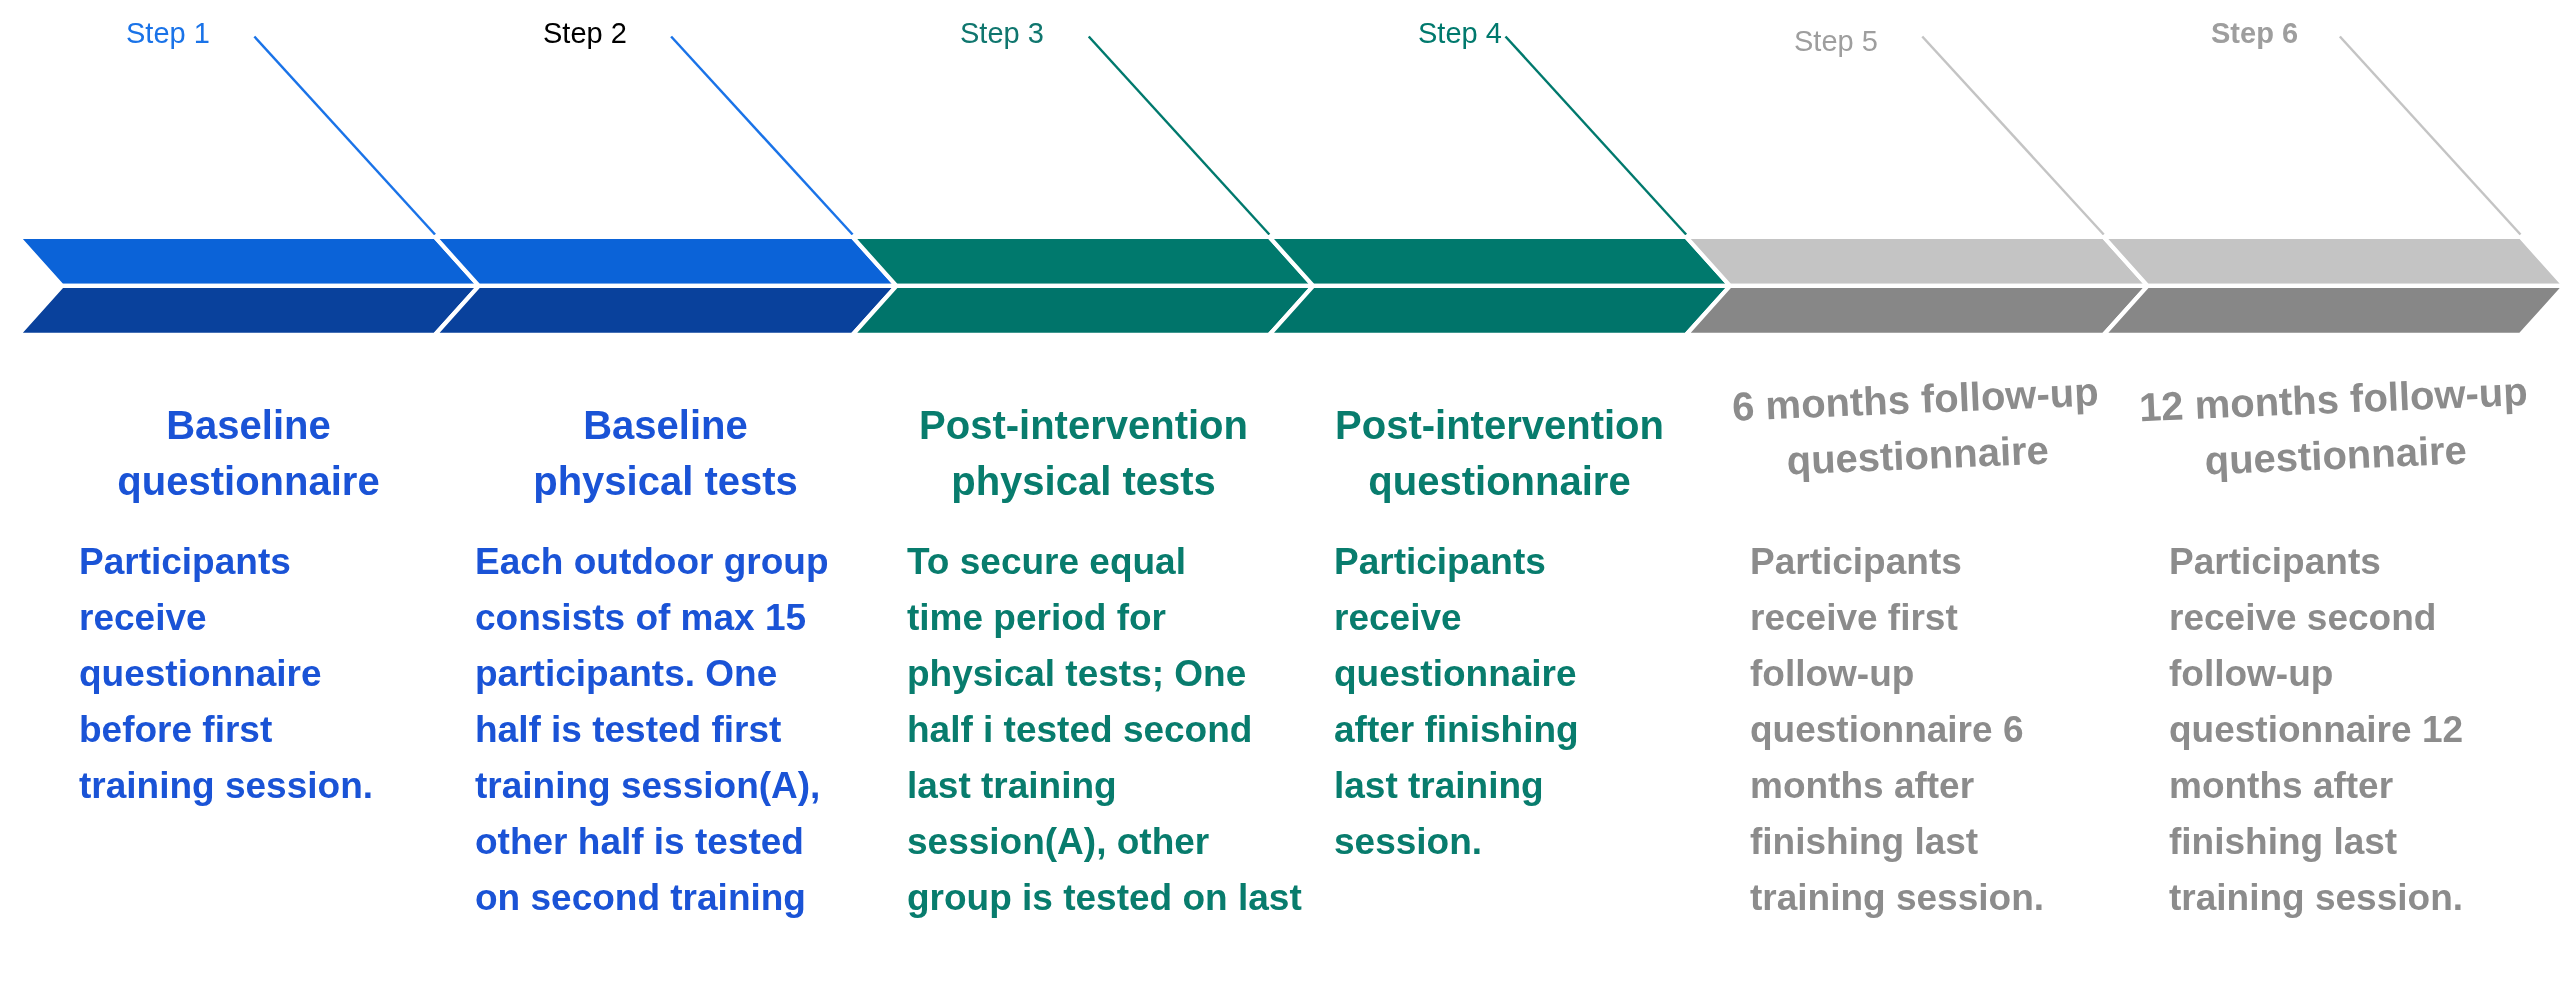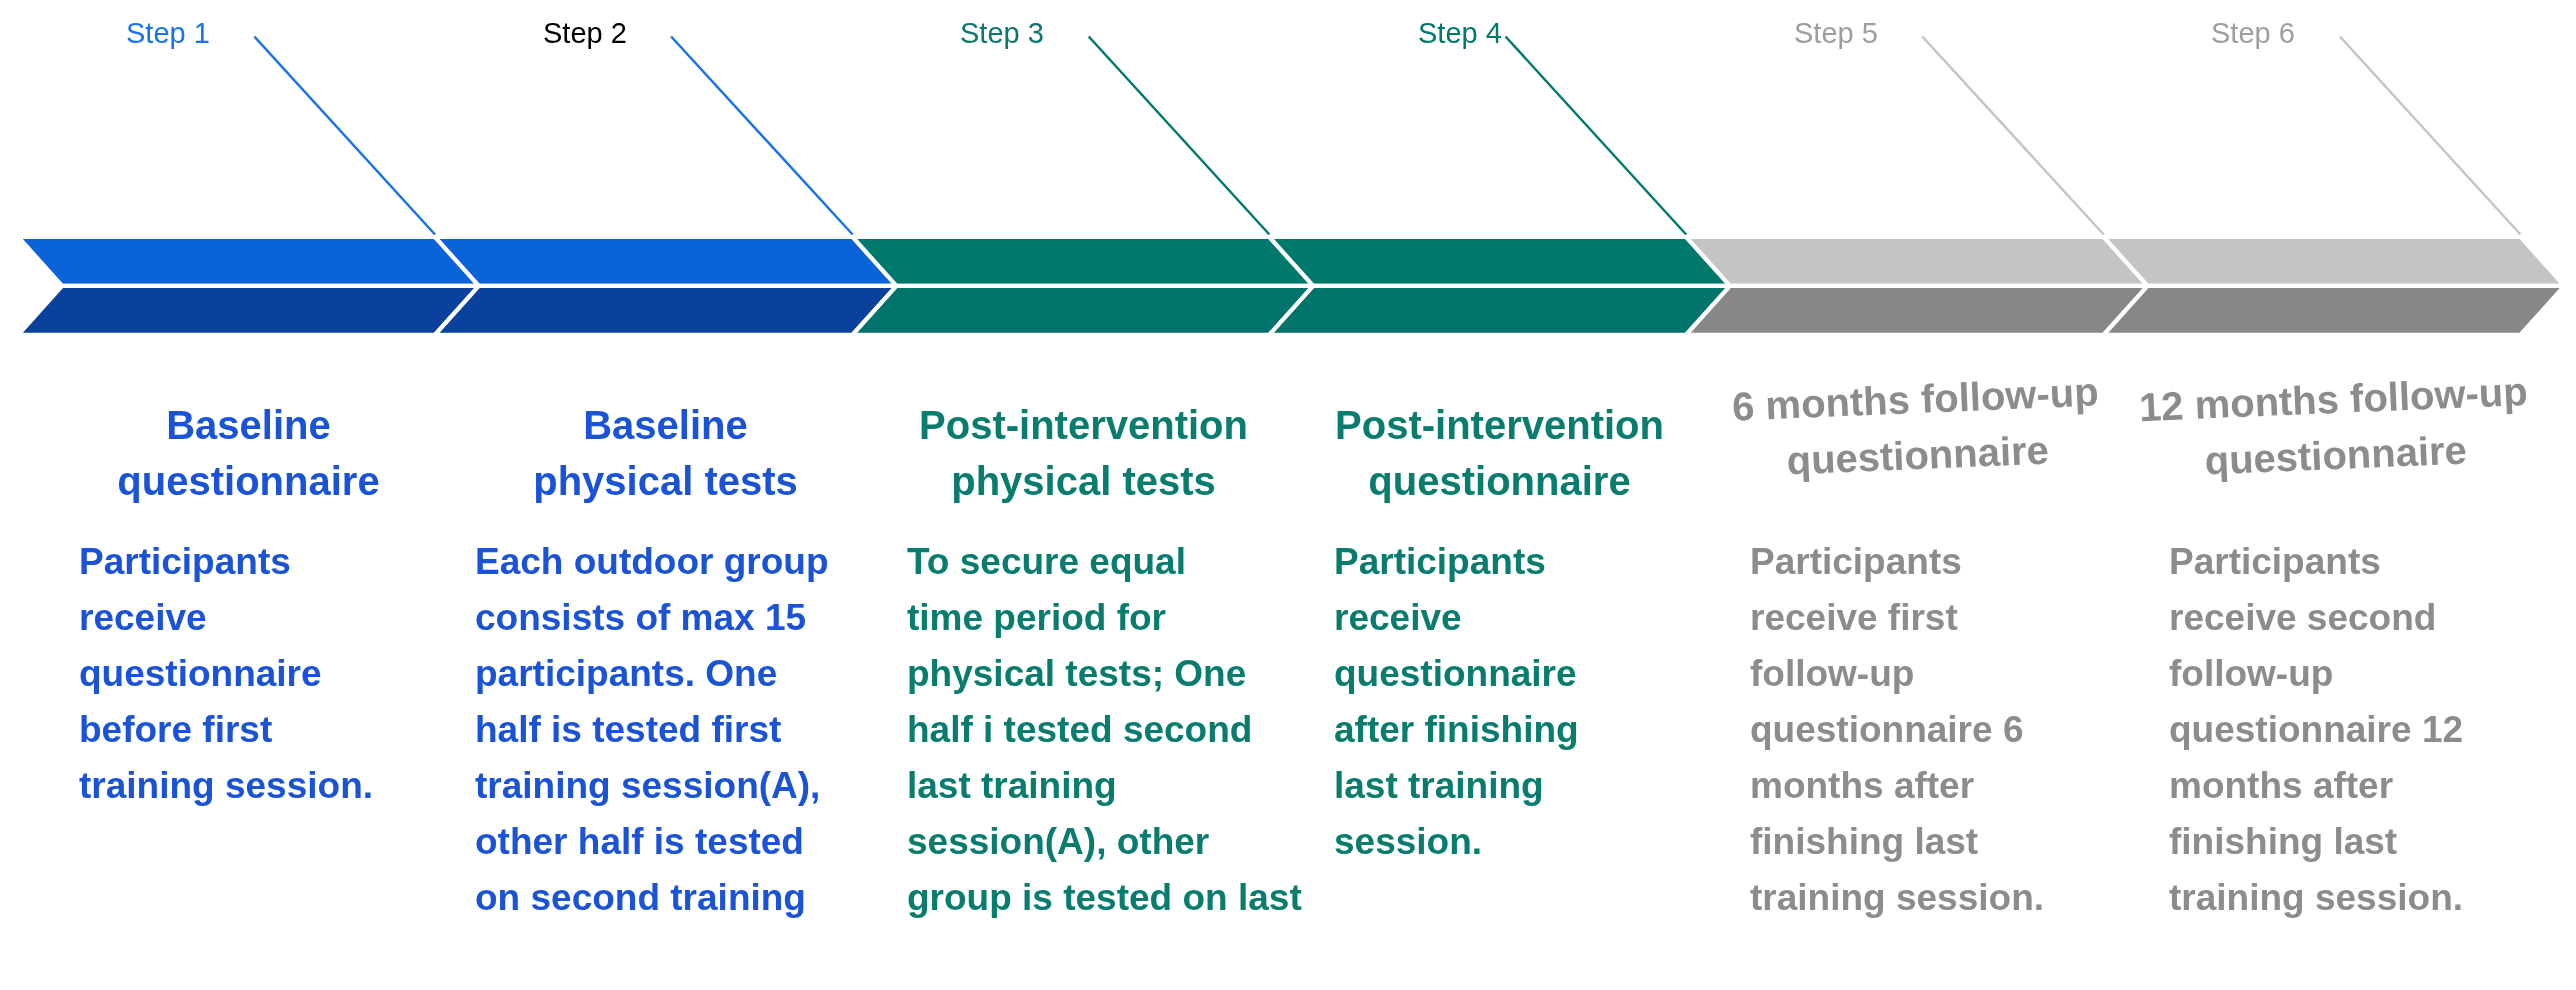--- a/index.html
+++ b/index.html
@@ -91,32 +91,32 @@
   <div class="step-label" style="left: 1377px; color: rgb(0, 121, 109); margin-left: 41px;">Step 4</div>
   <div class="step-title" style="left: 1284px; color: rgb(8, 124, 109);">Post-intervention
 questionnaire</div>
   <div class="step-body" style="left: 1334px; color: rgb(8, 124, 109);">Participants
 receive
 questionnaire
 after finishing
 last training
 session.</div>
 
-  <div class="step-label" style="left: 1794px; color: rgb(158, 158, 158);">Step 5</div>
+  <div class="step-label" style="left: 1794px; color: rgb(158, 158, 158); margin-top: 8px;">Step 5</div>
   <div class="step-title" style="left: 1701px; color: rgb(140, 140, 140); top: 371px; transform: rotate(-2.4deg);">6 months follow-up
 questionnaire</div>
   <div class="step-body" style="left: 1750px; color: rgb(140, 140, 140);">Participants
 receive first
 follow-up
 questionnaire 6
 months after
 finishing last
 training session.</div>
 
-  <div class="step-label" style="left: 2211px; color: rgb(158, 158, 158);">Step 6</div>
+  <div class="step-label" style="left: 2211px; color: rgb(158, 158, 158); font-weight: bold;">Step 6</div>
   <div class="step-title" style="left: 2119px; color: rgb(140, 140, 140); top: 371px; transform: rotate(-2.4deg);">12 months follow-up
 questionnaire</div>
   <div class="step-body" style="left: 2169px; color: rgb(140, 140, 140);">Participants
 receive second
 follow-up
 questionnaire 12
 months after
 finishing last
 training session.</div>
 </div>

